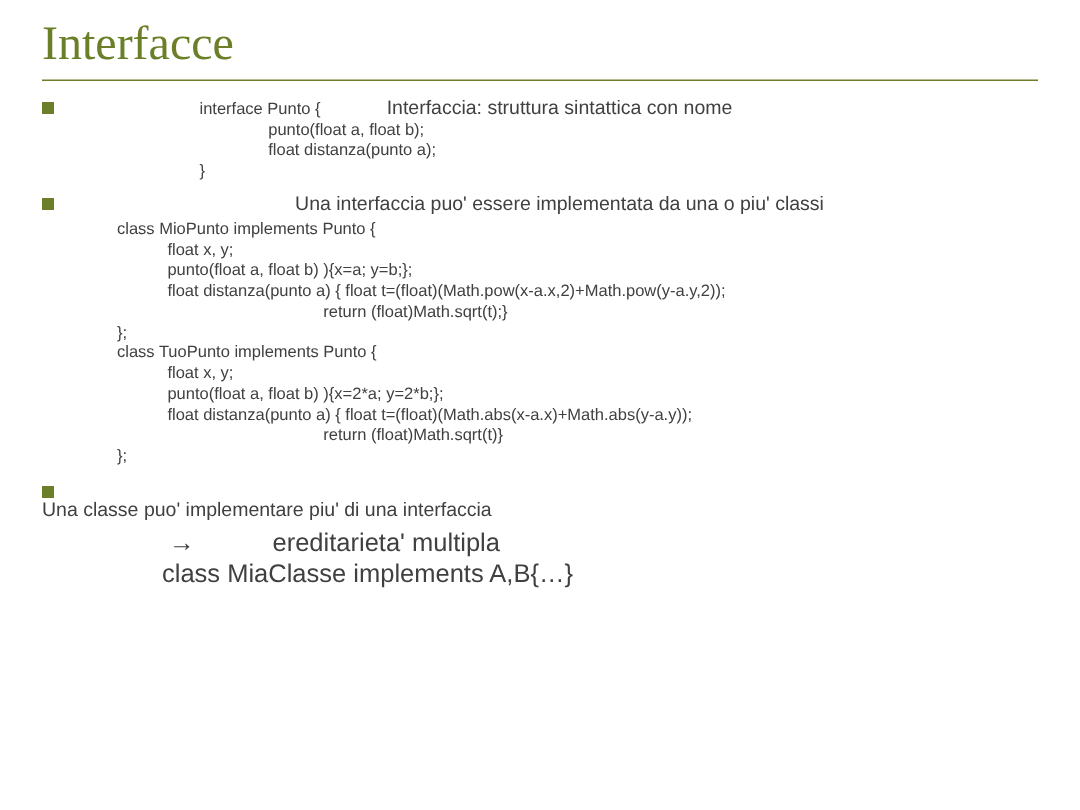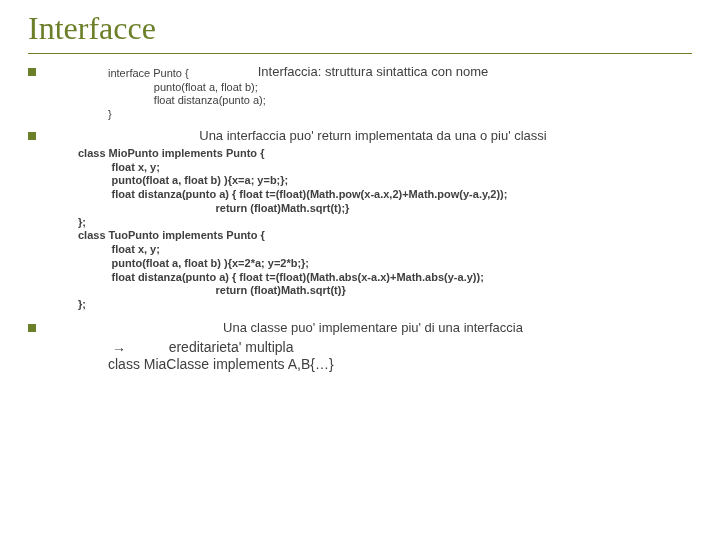--- a/index.html
+++ b/index.html
@@ -52,32 +52,31 @@
     text-align: center;
   }
   .code {
     font-family: Arial, Helvetica, sans-serif;
     font-size: 11px;
     white-space: pre;
     color: #404040;
     line-height: 1.25;
   }
   .code-block1 {
-    margin-left: 80px;
+    margin-left: 105px;
     margin-top: -16px;
   }
   .code-block2 {
     margin-left: 50px;
     margin-top: 2px;
-    font-weight: bold;
   }
   .code-block3 {
     margin-left: 80px;
     margin-top: 0px;
-    font-size: 14px;
+    font-size: 17px;
   }
 </style>
 </head>
 <body>
 <div class="slide">
 
   <div class="title">Interfacce</div>
 
   <div class="body">
 
@@ -87,37 +86,37 @@
     </div>
 
 
     <div class="code code-block1">interface Punto {
                punto(float a, float b);
                float distanza(punto a);
 }</div>
 
     <div class="row" style="margin-top:6px;">
       <div class="bullet"></div>
-      <div class="bullet-text">Una interfaccia puo' return implementata da una o piu' classi</div>
+      <div class="bullet-text">Una interfaccia puo' essere implementata da una o piu' classi</div>
     </div>
 
     <div class="code code-block2">class MioPunto implements Punto {
            float x, y;
            punto(float a, float b) ){x=a; y=b;};
            float distanza(punto a) { float t=(float)(Math.pow(x-a.x,2)+Math.pow(y-a.y,2));
                                              return (float)Math.sqrt(t);}
 };
 class TuoPunto implements Punto {
            float x, y;
            punto(float a, float b) ){x=2*a; y=2*b;};
            float distanza(punto a) { float t=(float)(Math.abs(x-a.x)+Math.abs(y-a.y));
                                              return (float)Math.sqrt(t)}
 };</div>
 
-    <div class="row" style="margin-top:8px;">
+    <div class="row" style="margin-top:8px;flex-direction:column;">
       <div class="bullet"></div>
       <div class="bullet-text">Una classe puo' implementare piu' di una interfaccia</div>
     </div>
 
     <div class="code code-block3"> →           ereditarieta' multipla
 class MiaClasse implements A,B{…}</div>
 
   </div>
 </div>
 

